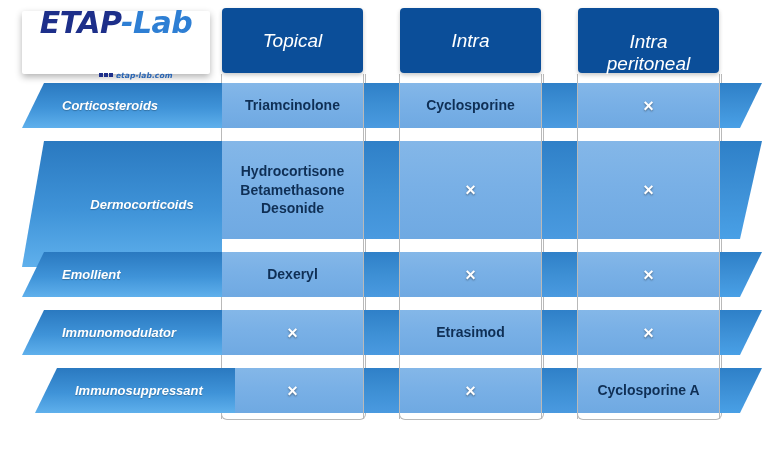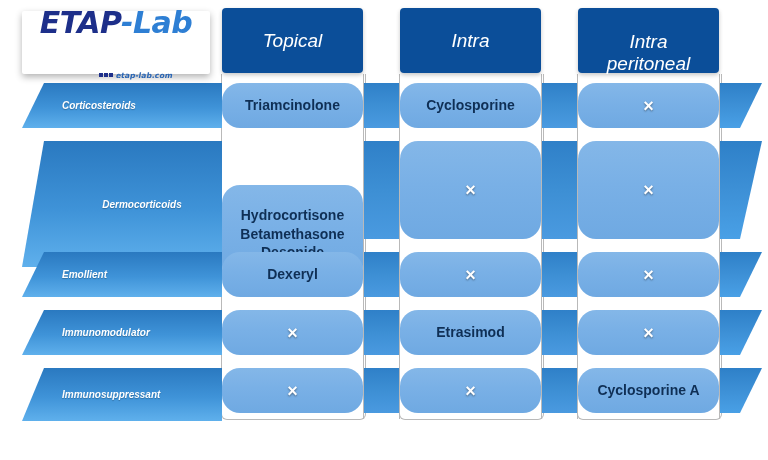--- a/index.html
+++ b/index.html
@@ -65,40 +65,39 @@
     border-top:none;
     border-radius:0 0 6px 6px;
     z-index:2;
   }
 
   
   .row-label{
     position:absolute;
     background:linear-gradient(to bottom,#2a79c0 0%,#3f93d8 55%,#5fb0ec 100%);
     color:#ffffff;
-    font-weight:bold;font-style:italic;font-size:10px;
+    font-weight:bold;font-style:italic;font-size:13px;
     display:flex;align-items:center;
     padding-left:40px;
     box-sizing:border-box;
     clip-path:polygon(22px 0, 100% 0, 100% 100%, 0 100%);
     z-index:20;
     text-shadow:0 1px 1px rgba(0,0,0,.25);
     box-shadow:0 1px 2px rgba(0,0,0,.18);
   }
 
   
   .cell{
     position:absolute;
     background:linear-gradient(to bottom,#84b7e8 0%,#79b0e6 45%,#6fa9e2 100%);
     display:flex;align-items:center;justify-content:center;
     text-align:center;
     color:#0f2f55;font-weight:bold;font-size:14px;
     line-height:1.35;
     z-index:10;
-    border-radius:18px;
   }
   .cell .x{
     display:inline-block;color:#ffffff;font-weight:bold;font-size:18px;
     text-shadow:0 1px 2px rgba(0,0,0,.45);
     line-height:1;
   }
   .cell .names span{display:block;}
 
   
   .gap-band{
@@ -146,21 +145,21 @@
       </div>
       <div class="row-label" style="left: 22px; top: 141px; width: 200px; height: 126px; justify-content: center;">
         <span>Dermocorticoids</span>
       </div>
       <div class="row-label" style="left: 22px; top: 252px; width: 200px; height: 45px;">
         <span>Emollient</span>
       </div>
       <div class="row-label" style="left: 22px; top: 310px; width: 200px; height: 45px;">
         <span>Immunomodulator</span>
       </div>
-      <div class="row-label" style="left: 22px; top: 368px; width: 200px; height: 53px;">
+      <div class="row-label" style="left: 35px; top: 368px; width: 200px; height: 45px;">
         <span>Immunosuppressant</span>
       </div>
       <div class="gap-band" style="left: 363px; top: 83px; width: 37px; height: 45px;"></div>
       <div class="gap-band" style="left: 541px; top: 83px; width: 37px; height: 45px;"></div>
       <div class="gap-band" style="left: 363px; top: 141px; width: 37px; height: 98px;"></div>
       <div class="gap-band" style="left: 541px; top: 141px; width: 37px; height: 98px;"></div>
       <div class="gap-band" style="left: 363px; top: 252px; width: 37px; height: 45px;"></div>
       <div class="gap-band" style="left: 541px; top: 252px; width: 37px; height: 45px;"></div>
       <div class="gap-band" style="left: 363px; top: 310px; width: 37px; height: 45px;"></div>
       <div class="gap-band" style="left: 541px; top: 310px; width: 37px; height: 45px;"></div>
@@ -168,21 +167,21 @@
       <div class="gap-band" style="left: 541px; top: 368px; width: 37px; height: 45px;"></div>
       <div class="cell" style="left: 222px; top: 83px; width: 141px; height: 45px;">
         <span>Triamcinolone</span>
       </div>
       <div class="cell" style="left: 400px; top: 83px; width: 141px; height: 45px;">
         <span>Cyclosporine</span>
       </div>
       <div class="cell" style="left: 578px; top: 83px; width: 141px; height: 45px;">
         <span class="x">×</span>
       </div>
-      <div class="cell" style="left: 222px; top: 141px; width: 141px; height: 98px; margin-top: 44px;">
+      <div class="cell" style="left: 222px; top: 141px; width: 141px; height: 98px;">
         <div class="names">
           <span>Hydrocortisone</span>
           <span>Betamethasone</span>
           <span>Desonide</span>
         </div>
       </div>
       <div class="cell" style="left: 400px; top: 141px; width: 141px; height: 98px;">
         <span class="x">×</span>
       </div>
       <div class="cell" style="left: 578px; top: 141px; width: 141px; height: 98px;">

